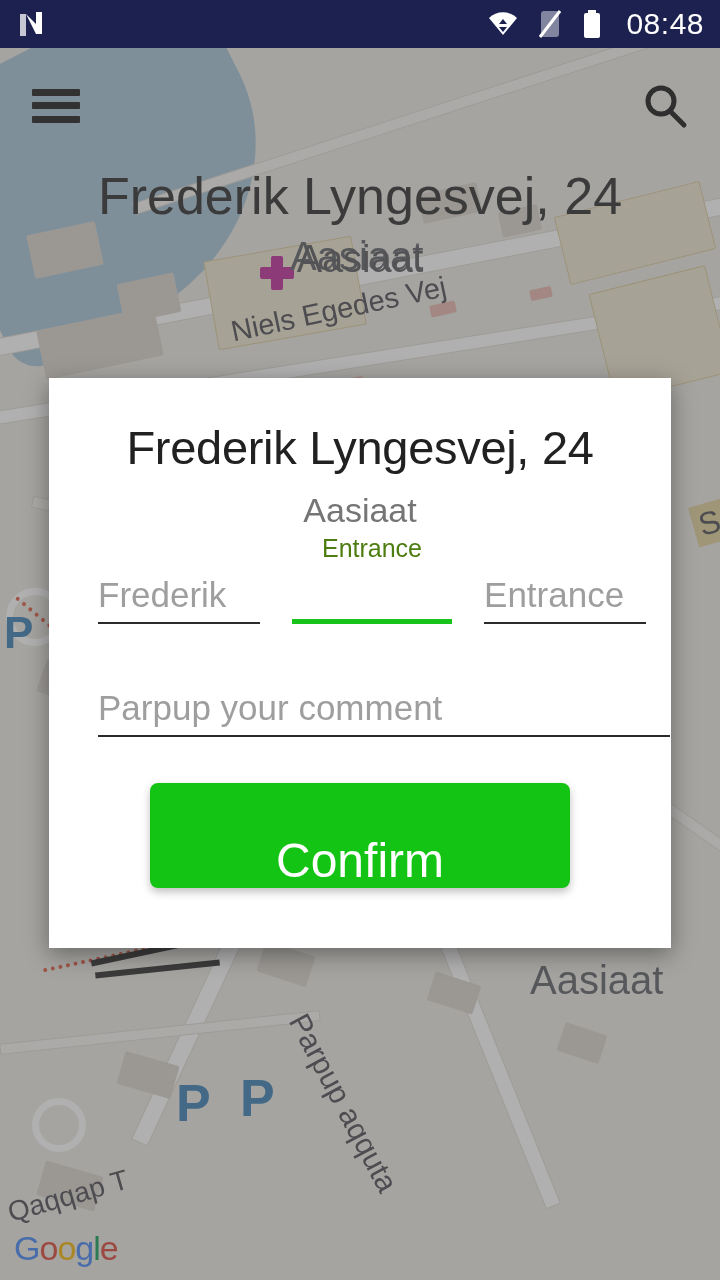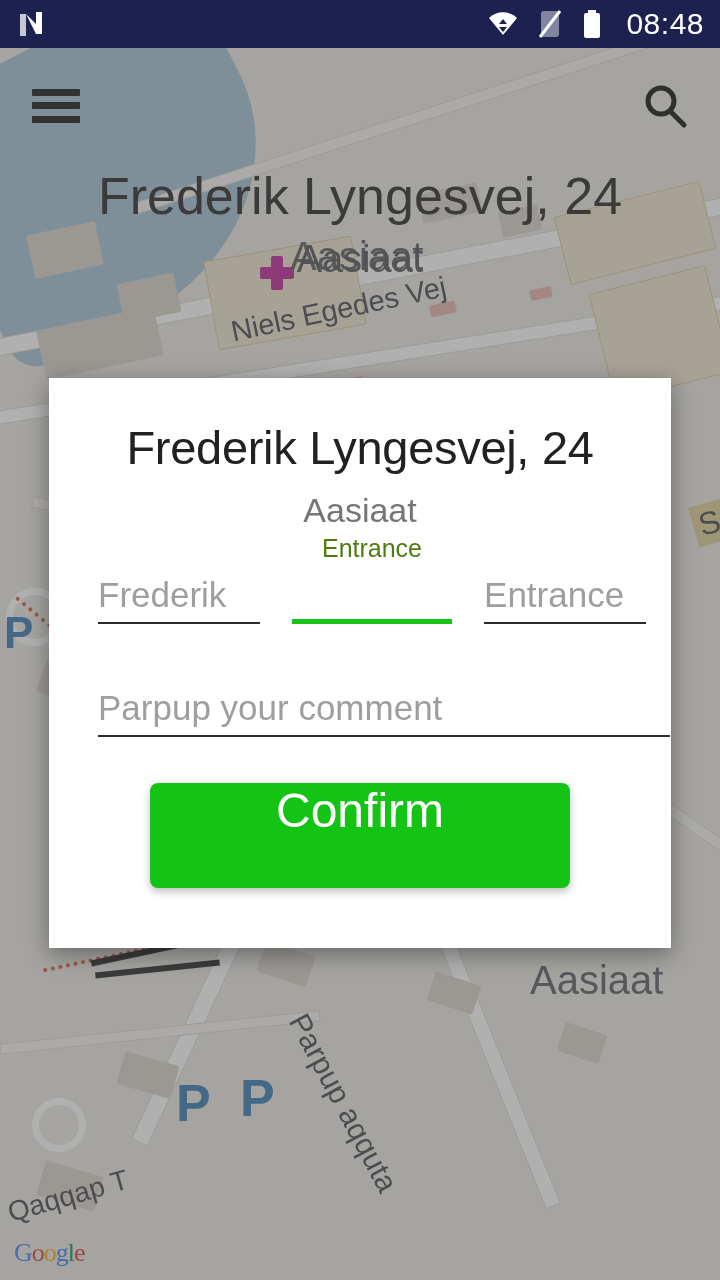--- a/index.html
+++ b/index.html
@@ -68,22 +68,22 @@
   }
   .cross-poi:before { left: 13px; top: 2px; width: 12px; height: 34px; }
   .cross-poi:after  { top: 13px; left: 2px; width: 34px; height: 12px; }
   .dashline { position: absolute; height: 0; border-top: 4px dotted #e05a42; }
   .roundabout {
     position: absolute; border: 7px solid #ffffff; border-radius: 50%;
     background: #ece9e3;
   }
   .google-wm {
     position: absolute; left: 14px; bottom: 12px;
-    font-size: 26px; letter-spacing: -1px;
-    font-family: Liberation Serif, serif; font-weight: 500; text-align: center;
+    font-size: 34px; letter-spacing: -1px;
+    font-family: Liberation Sans, sans-serif; font-weight: 500; text-align: center;
   }
   .g1{color:#4285F4}.g2{color:#DB4437}.g3{color:#F4B400}.g4{color:#4285F4}.g5{color:#0F9D58}.g6{color:#DB4437}
 
   
   #appbar {
     position: absolute; top: 48px; left: 0; width: 720px; height: 115px;
     z-index: 20; display: flex; align-items: center;
     padding: 0 30px 0 32px;
   }
   #hamburger { width: 48px; height: 34px; display: flex; flex-direction: column; justify-content: space-between; cursor: pointer; }
@@ -148,21 +148,21 @@
   #f-housing   { width: 182px; margin-left: 24px; }
   #f-entrance  { width: 180px; margin-left: 32px; }
   #f-apartment { width: 182px; margin-left: 32px; }
   #f-apartment .fvalue { text-align: left; }
 
   #f-comment { margin-top: 56px; width: 572px; margin-left: 24px; }
 
   #confirm {
     margin: 46px auto 0; width: 420px; height: 105px;
     background: #14c414; border-radius: 8px;
-    display: flex; align-items: flex-start; justify-content: center;
+    display: flex; align-items: flex-end; justify-content: center;
     box-shadow: 0 4px 8px rgba(0,0,0,.25); cursor: pointer;
   }
   #confirm span { color: #ffffff; font-size: 48px; font-weight: 500; }
 </style>
 </head>
 <body>
 
 <div id="screen">
 
   <div id="map">

